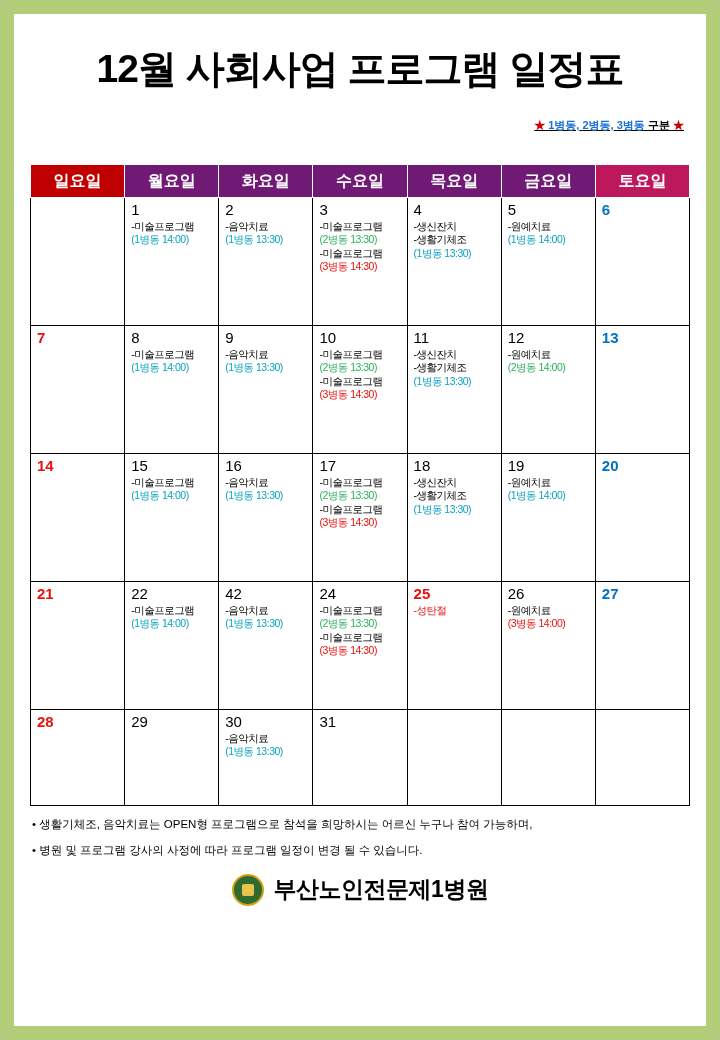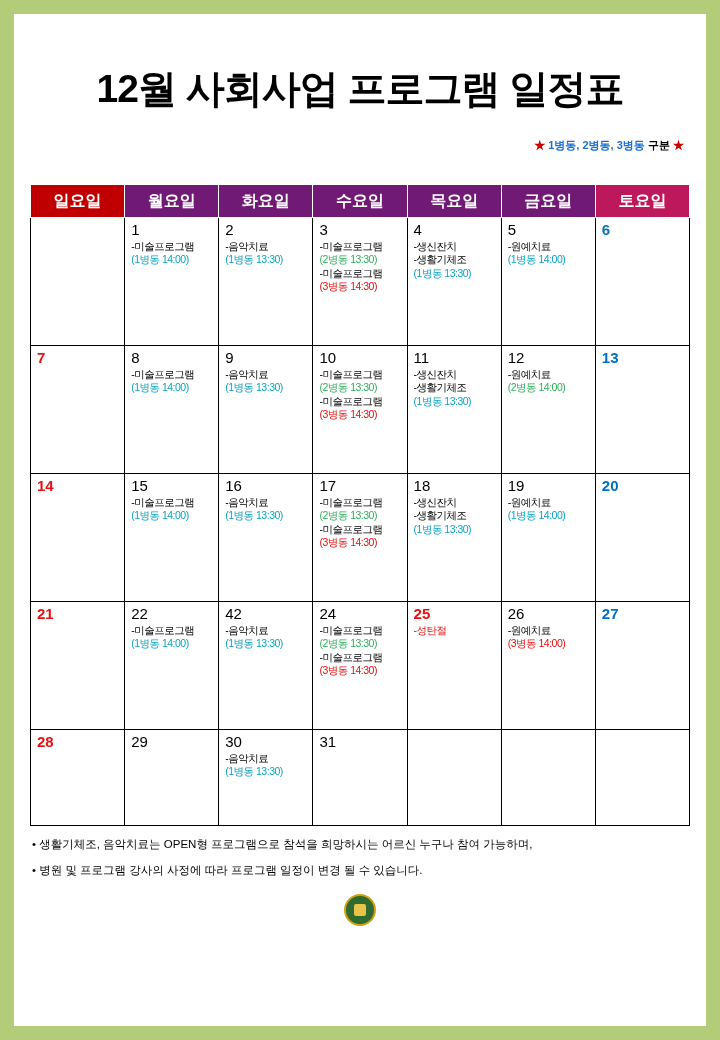--- a/index.html
+++ b/index.html
@@ -14,39 +14,40 @@
     overflow: hidden;
   }
   .page {
     position: absolute;
     left: 14px;
     top: 14px;
     width: 692px;
     height: 1012px;
     background: #ffffff;
     box-sizing: border-box;
-    padding: 32px 16px 0 16px;
+    padding: 12px 16px 0 16px;
   }
   .title {
     text-align: center;
     font-size: 39px;
     font-weight: bold;
     letter-spacing: -1px;
     color: #000;
     margin-top: 16px;
     white-space: nowrap;
   }
   .legend {
     text-align: right;
     font-size: 11px;
     font-weight: bold;
     color: #000;
     margin-top: 22px;
     margin-bottom: 6px;
     padding-right: 6px;
+    text-decoration: underline;
   }
   .legend .star { color: #cc0000; }
   .legend .b1 { color: #1a6fd4; }
   .legend .b2 { color: #1a6fd4; }
   .legend .b3 { color: #1a6fd4; }
 
   table.cal {
     border-collapse: collapse;
     width: 660px;
     table-layout: fixed;
@@ -334,15 +335,16 @@
 
   <div class="notes">
     <p>
       <span>• 생활기체조, 음악치료는 OPEN형 프로그램으로 참석을 희망하시는 어르신 누구나 참여 가능하며,</span><br>
     </p>
     <p>• 병원 및 프로그램 강사의 사정에 따라 프로그램 일정이 변경 될 수 있습니다.</p>
   </div>
 
   <div class="footer">
     <span class="emblem"></span>
+    <span class="hospital">부산노인전문제1병원</span>
   </div>
 
 </div>
 
 </body></html>

